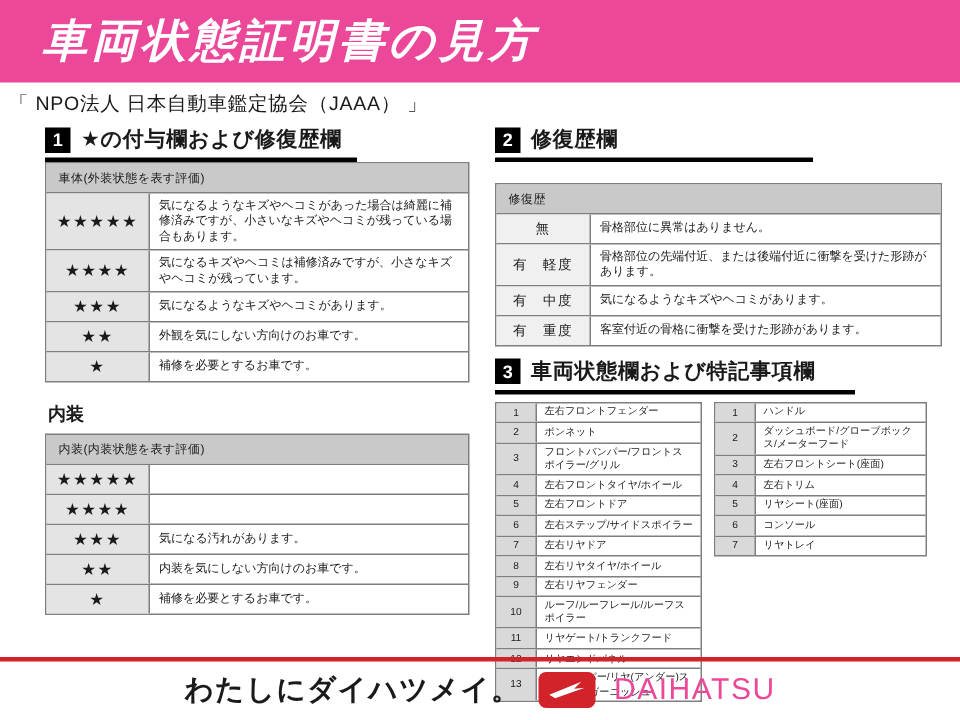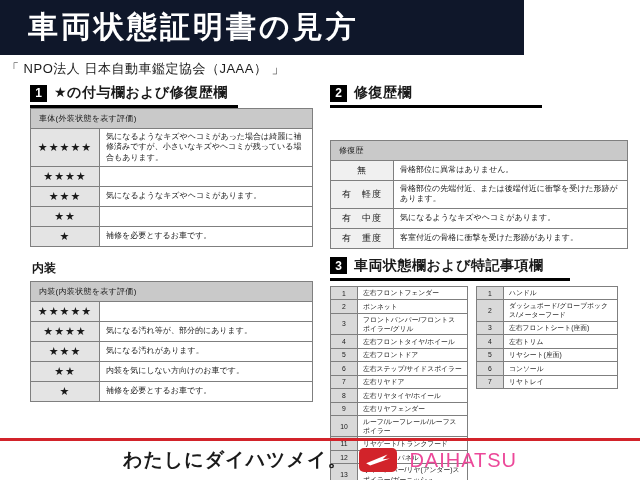--- a/index.html
+++ b/index.html
@@ -3,23 +3,23 @@
 <meta charset="utf-8">
 <style>
   html,body{margin:0;padding:0;}
   body{
     width:640px;height:480px;position:relative;overflow:hidden;
     background:#ffffff;color:#1a1a1a;
     font-family:"Liberation Sans","DejaVu Sans",sans-serif;
   }
   
   .header-bar{
-    position:absolute;left:0;top:0;width:524px;height:55px;background:#0f172a;
+    position:absolute;left:0;top:0;width:640px;height:55px;background:#ec4899;
     display:flex;align-items:center;justify-content:space-between;
-    padding:0 16px 0 28px;box-sizing:border-box;
+    padding:0 16px 0 28px;box-sizing:border-box;font-style:italic;
   }
   .header-title{color:#fff;font-weight:bold;font-size:30px;letter-spacing:3px;white-space:nowrap;}
   .subtitle{position:absolute;top:60px;left:6px;font-size:13px;letter-spacing:0.5px;}
   
   .col-left{position:absolute;left:30px;top:84px;width:283px;}
   .col-right{position:absolute;left:330px;top:84px;width:298px;}
   
   .sec-header{display:flex;align-items:center;gap:7px;border-bottom:3px solid #000;padding-bottom:3px;box-sizing:border-box;}
   .sec-header.w1{width:208px;}
   .sec-header.w2{width:212px;}
@@ -32,21 +32,21 @@
   .rtable{border:1px solid #7f7f7f;background:#fff;}
   .rrow{display:flex;align-items:stretch;border-top:1px solid #7f7f7f;}
   .rrow:first-child{border-top:none;}
   .thead{background:#c9c9c9;font-size:8px;padding:4px 8px;letter-spacing:0.3px;}
   .stars{flex:0 0 68px;background:#e4e4e4;border-right:1px solid #7f7f7f;
     display:flex;align-items:center;justify-content:center;font-size:11px;letter-spacing:1px;padding:3px 0;}
   .desc{flex:1;display:flex;align-items:center;font-size:8px;line-height:1.3;padding:3px 6px;}
   
   .grade{flex:0 0 62px;background:#f0f0f0;border-right:1px solid #7f7f7f;
     display:flex;align-items:center;justify-content:center;font-size:9px;padding:3px 0;letter-spacing:1px;}
-  .rep-table{margin-top:32px;}
+  .rep-table{margin-top:14px;}
   
   .sec3-tables{display:flex;gap:8px;margin-top:5px;align-items:flex-start;}
   .ntable{border:1px solid #7f7f7f;box-sizing:border-box;font-size:6.8px;background:#fff;}
   .ntable.left{width:138px;}
   .ntable.right{width:142px;}
   .nrow{display:flex;align-items:stretch;border-top:1px solid #7f7f7f;min-height:12.5px;}
   .nrow:first-child{border-top:none;}
   .nnum{flex:0 0 26px;background:#d9d9d9;border-right:1px solid #7f7f7f;
     display:flex;align-items:center;justify-content:center;}
   .nlabel{flex:1;display:flex;align-items:center;padding:1px 5px;line-height:1.35;}
@@ -76,45 +76,46 @@
   <div class="rtable">
     <div class="rrow">
       <div class="thead" style="flex:1">車体(外装状態を表す評価)</div>
     </div>
     <div class="rrow">
         <div class="stars">★★★★★</div>
         <div class="desc">気になるようなキズやヘコミがあった場合は綺麗に補修済みですが、小さいなキズやヘコミが残っている場合もあります。</div>
       </div>
       <div class="rrow">
         <div class="stars">★★★★</div>
+        <div class="desc">気になるキズやヘコミは補修済みですが、小さなキズやヘコミが残っています。</div>
       </div>
       <div class="rrow">
         <div class="stars">★★★</div>
         <div class="desc">気になるようなキズやヘコミがあります。</div>
       </div>
       <div class="rrow">
         <div class="stars">★★</div>
+        <div class="desc">外観を気にしない方向けのお車です。</div>
       </div>
       <div class="rrow">
         <div class="stars">★</div>
         <div class="desc">補修を必要とするお車です。</div>
       </div>
   </div>
 
   <div class="group-label" style="margin-top:13px">内装</div>
   <div class="rtable">
     <div class="rrow">
       <div class="thead" style="flex:1">内装(内装状態を表す評価)</div>
     </div>
     <div class="rrow">
         <div class="stars">★★★★★</div>
       </div>
       <div class="rrow">
         <div class="stars">★★★★</div>
-        <div class="desc">気になる汚れ等が、部分的にあります。</div>
       </div>
       <div class="rrow">
         <div class="stars">★★★</div>
         <div class="desc">気になる汚れがあります。</div>
       </div>
       <div class="rrow">
         <div class="stars">★★</div>
         <div class="desc">内装を気にしない方向けのお車です。</div>
       </div>
       <div class="rrow">

